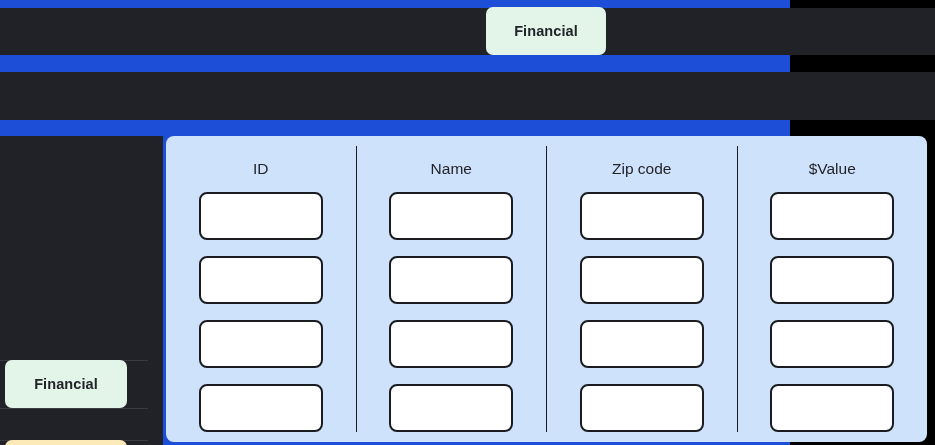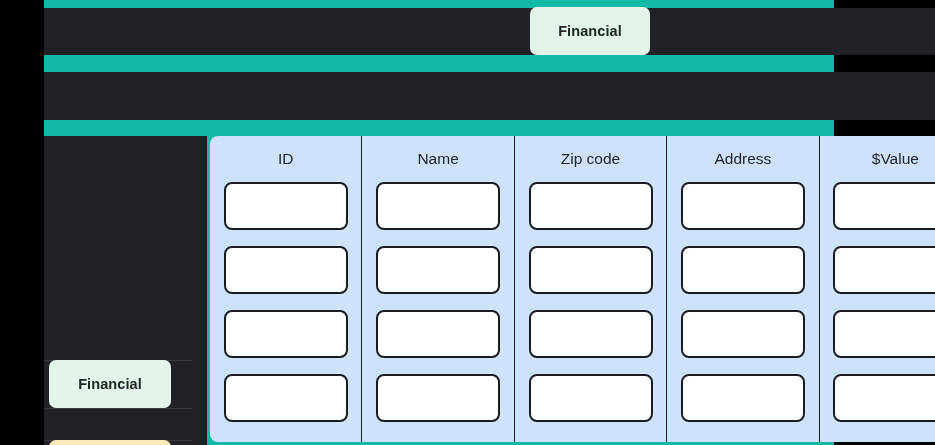--- a/index.html
+++ b/index.html
@@ -10,22 +10,21 @@
   body {
     width: 935px;
     height: 445px;
     overflow: hidden;
     font-family: "Liberation Sans", sans-serif;
   }
   .stage {
     position: relative;
     width: 790px;
     height: 445px;
-    background: #14b8a6;
-    margin-left: 44px;
+    background: #1d4ed8;
   }
 
   
   .tagrow {
     position: absolute;
     left: 0;
     width: 935px;
     background: #212227;
   }
   .tagrow.row-1 { top: 8px;  height: 47px; }
@@ -100,20 +99,21 @@
 
   
   .table {
     position: absolute;
     left: 166px; top: 136px;
     width: 761px; height: 306px;
     background: #cfe2fb;
     border-radius: 8px;
     display: flex;
     overflow: hidden;
+    align-items: center;
   }
   .col {
     position: relative;
     flex: 1 1 0;
     box-sizing: border-box;
     border-right: 1.5px solid #1c1d21;
     display: flex;
     flex-direction: column;
     align-items: center;
     padding-top: 11px;
@@ -192,29 +192,20 @@
     <div class="col">
       <div class="col-header">Zip code</div>
       <div class="cells">
         <div class="cell"></div>
         <div class="cell"></div>
         <div class="cell"></div>
         <div class="cell"></div>
       </div>
     </div>
 
-    <div class="col">
-      <div class="col-header">Address</div>
-      <div class="cells">
-        <div class="cell"></div>
-        <div class="cell"></div>
-        <div class="cell"></div>
-        <div class="cell"></div>
-      </div>
-    </div>
 
     <div class="col">
       <div class="col-header">$Value</div>
       <div class="cells">
         <div class="cell"></div>
         <div class="cell"></div>
         <div class="cell"></div>
         <div class="cell"></div>
       </div>
     </div>

